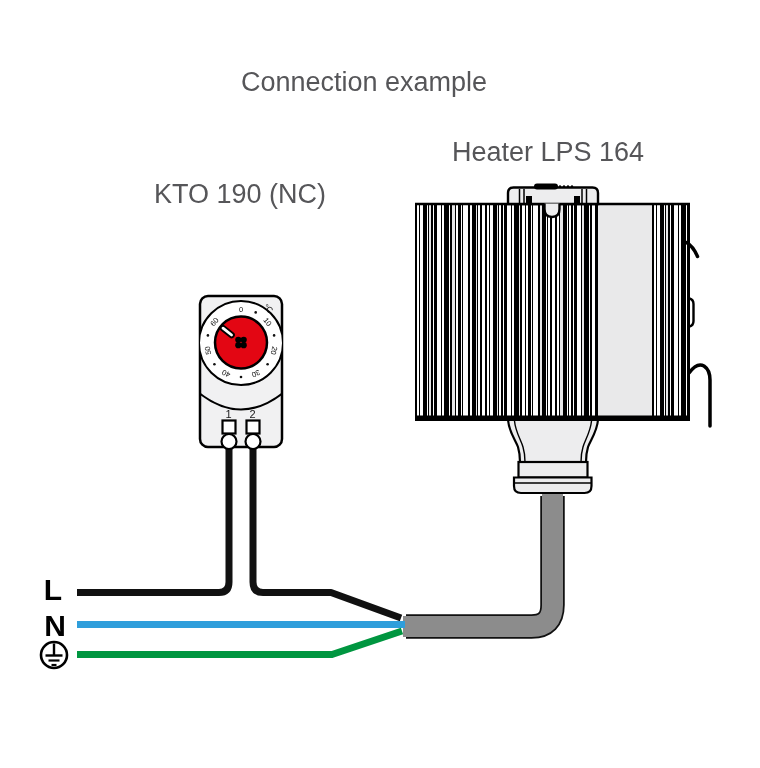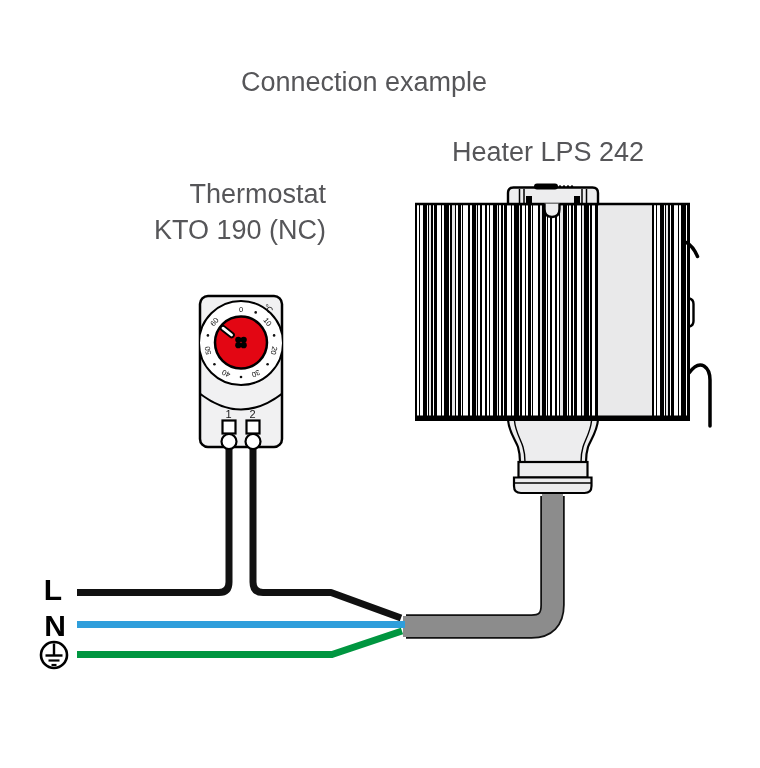--- a/index.html
+++ b/index.html
@@ -2,38 +2,37 @@
 <html><head>
 <meta charset="utf-8">
 <style>
   html,body{margin:0;padding:0;}
   body{
     width:760px;height:768px;position:relative;background:#ffffff;
     font-family:"Liberation Sans", sans-serif;overflow:hidden;
   }
   .caption{
     position:absolute;color:#565659;font-size:27px;font-weight:400;
-    transform:translateX(-50%);white-space:nowrap;text-align:right;line-height:36px;
+    transform:translateX(-50%);white-space:nowrap;text-align:center;line-height:36px;
   }
   #diagram{position:absolute;left:0;top:0;}
   text{font-family:"Liberation Sans", sans-serif;}
   .dial-num{font-size:7.5px;fill:#111;}
   .dial-unit{font-size:8.5px;fill:#111;}
   .term-num{font-size:11px;fill:#1a1a1a;}
   .supply-lbl{font-size:30px;font-weight:bold;fill:#000;}
 </style>
 </head>
 <body>
 
 <div class="caption" style="left:364px;top:64px;">Connection example</div>
 
-<div class="caption" style="left:548px;top:134px;">Heater LPS 242</div>
+<div class="caption" style="left:548px;top:134px;">Heater LPS 164</div>
 
 <div class="caption" style="left:240px;top:176px;">
-  <div>Thermostat</div>
   <div>KTO 190 (NC)</div>
 </div>
 
 <svg id="diagram" width="760" height="768" viewBox="0 0 760 768">
 
   <g>
     <path d="M 552.5 496 V 605 Q 552.5 626.5 531.5 626.5 H 406" fill="none" stroke="#111" stroke-width="24.5"></path>
     <path d="M 552.5 492 V 605 Q 552.5 626.5 531.5 626.5 H 403" fill="none" stroke-width="21" stroke="#8c8c8c"></path>
   </g>
 

